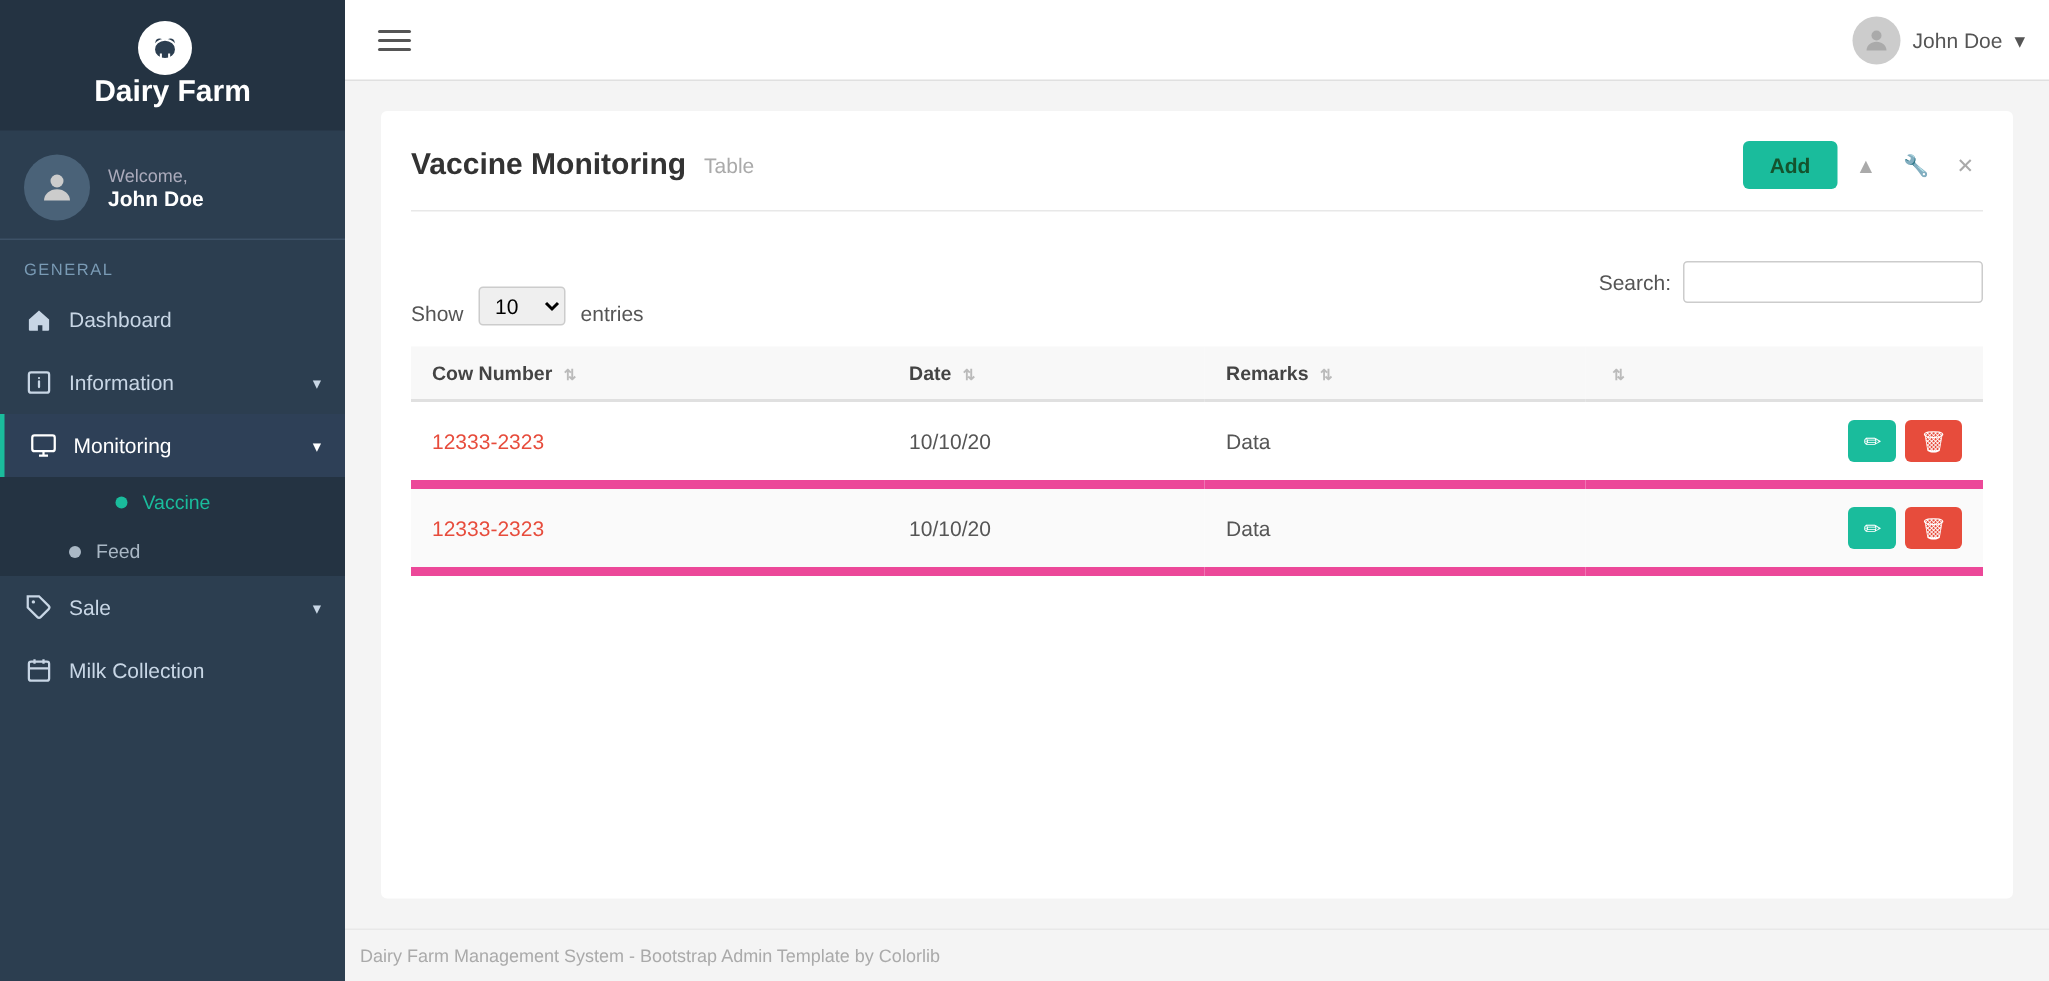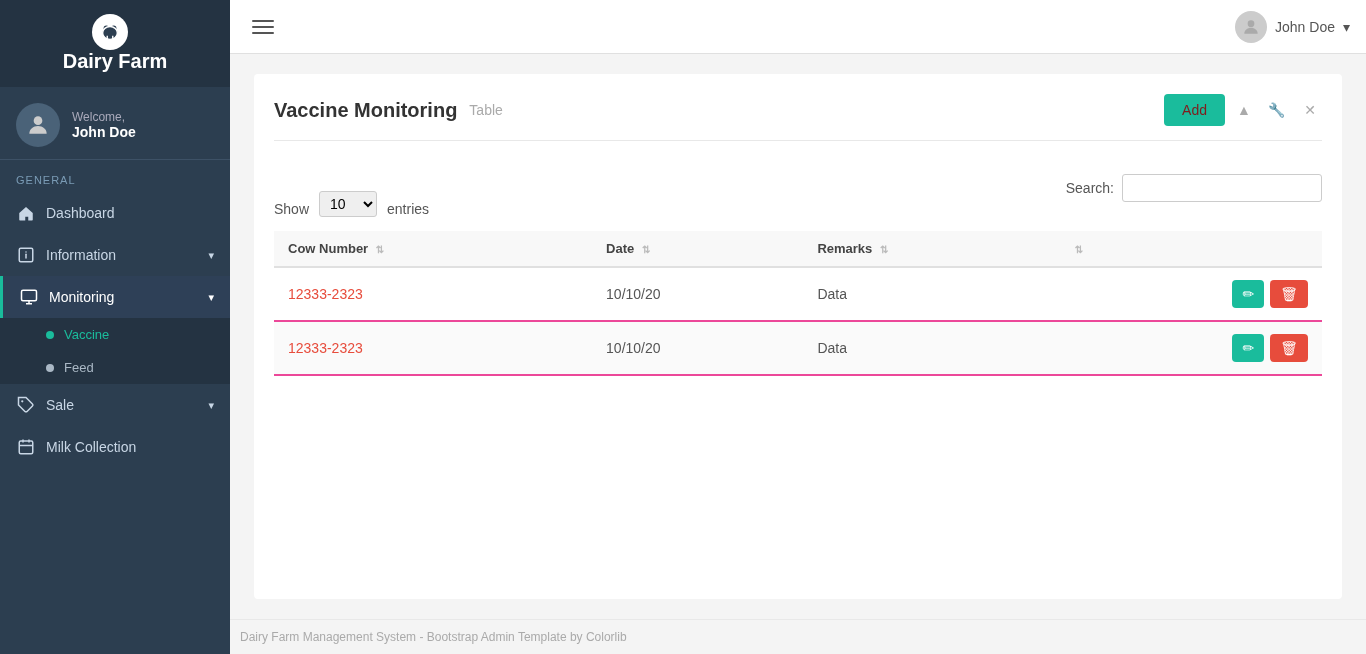--- a/index.html
+++ b/index.html
@@ -25,21 +25,21 @@
 
     .sidebar-item { display: flex; align-items: center; padding: 11px 16px; cursor: pointer; color: #c8d6e5; text-decoration: none; justify-content: space-between; }
     .sidebar-item.active { border-left: 3px solid #1abc9c; background: #2e4057; color: #fff; }
     .sidebar-item-icon { width: 20px; height: 20px; margin-right: 10px; display: flex; align-items: center; justify-content: center; flex-shrink: 0; }
     .sidebar-item-icon svg { width: 18px; height: 18px; fill: currentColor; }
     .sidebar-item-label { flex: 1; font-size: 14px; }
     .sidebar-item-arrow { font-size: 11px; margin-left: 4px; }
 
     .sidebar-sub { background: #243342; }
     .sidebar-sub-item { display: flex; align-items: center; padding: 9px 16px 9px 46px; color: #aab8c5; cursor: pointer; font-size: 13px; }
-    .sidebar-sub-item.active { color: #1abc9c; }
+    .sidebar-sub-item.active { color: #1abc9c; margin-left: 31px; }
     .sidebar-sub-dot { width: 8px; height: 8px; border-radius: 50%; background: currentColor; margin-right: 10px; }
 
     
     .topbar { display: flex; align-items: center; justify-content: space-between; background: #fff; height: 54px; padding: 0 16px; border-bottom: 1px solid #e0e0e0; flex-shrink: 0; }
     .topbar-left { display: flex; align-items: center; }
     .hamburger-btn { background: none; border: none; cursor: pointer; padding: 6px; display: flex; flex-direction: column; gap: 4px; }
     .hamburger-line { width: 22px; height: 2px; background: #555; border-radius: 2px; }
     .topbar-right { display: flex; align-items: center; gap: 8px; color: #555; font-size: 14px; cursor: pointer; }
     .topbar-avatar { width: 32px; height: 32px; border-radius: 50%; background: #ccc; display: flex; align-items: center; justify-content: center; }
     .topbar-avatar svg { width: 20px; height: 20px; fill: #888; }
@@ -49,36 +49,36 @@
 
     
     .content-card { background: #fff; border-radius: 4px; padding: 20px; flex: 1; }
 
     
     .page-header { display: flex; align-items: center; justify-content: space-between; margin-bottom: 18px; padding-bottom: 14px; border-bottom: 1px solid #e8e8e8; }
     .page-header-left { display: flex; align-items: center; gap: 12px; }
     .page-title { font-size: 20px; font-weight: 600; color: #333; }
     .page-subtitle { font-size: 14px; color: #aaa; }
     .page-header-actions { display: flex; align-items: center; gap: 6px; }
-    .btn-add { background: #1abc9c; color: #7f1d1d; border: none; border-radius: 4px; padding: 8px 18px; font-size: 14px; font-weight: 400; cursor: pointer; }
+    .btn-add { background: #1abc9c; color: #14532d; border: none; border-radius: 4px; padding: 8px 18px; font-size: 14px; font-weight: 700; cursor: pointer; }
     .btn-icon { background: none; border: none; cursor: pointer; padding: 6px; color: #aaa; font-size: 14px; }
 
     
     .table-controls { display: flex; align-items: center; justify-content: space-between; margin-bottom: 14px; }
     .show-entries { display: flex; align-items: flex-end; gap: 10px; color: #555; font-size: 14px; }
     .show-entries select { border: 1px solid #ccc; border-radius: 3px; padding: 3px 6px; font-size: 14px; margin-top: 32px; }
     .search-box { display: flex; align-items: center; gap: 8px; color: #555; font-size: 14px; }
     .search-box input { border: 1px solid #ccc; border-radius: 3px; padding: 5px 10px; font-size: 14px; width: 200px; outline: none; }
 
     
     table { width: 100%; border-collapse: collapse; }
     thead tr { background: #f8f8f8; border-bottom: 2px solid #e0e0e0; }
     th { padding: 10px 14px; text-align: left; font-size: 13px; font-weight: 600; color: #444; }
     th .sort-icon { display: inline-block; margin-left: 4px; color: #bbb; font-size: 10px; cursor: pointer; }
-    td { padding: 12px 14px; border-bottom: 2px solid #ec4899; font-size: 14px; color: #555; vertical-align: middle; }
+    td { padding: 12px 14px; border-bottom: 6px solid #ec4899; font-size: 14px; color: #555; vertical-align: middle; }
     tr:nth-child(even) td { background: #fafafa; }
     .cow-link { color: #e74c3c; text-decoration: none; font-weight: 500; cursor: pointer; }
     .action-cell { display: flex; gap: 6px; justify-content: flex-end; }
     .btn-edit { background: #1abc9c; color: #fff; border: none; border-radius: 4px; padding: 6px 10px; cursor: pointer; font-size: 14px; }
     .btn-delete { background: #e74c3c; color: #fff; border: none; border-radius: 4px; padding: 6px 10px; cursor: pointer; font-size: 14px; }
 
     
     .table-footer { display: flex; align-items: center; justify-content: space-between; margin-top: 16px; }
     .showing-text { color: #777; font-size: 13px; }
     .pagination { display: flex; align-items: center; gap: 4px; }

